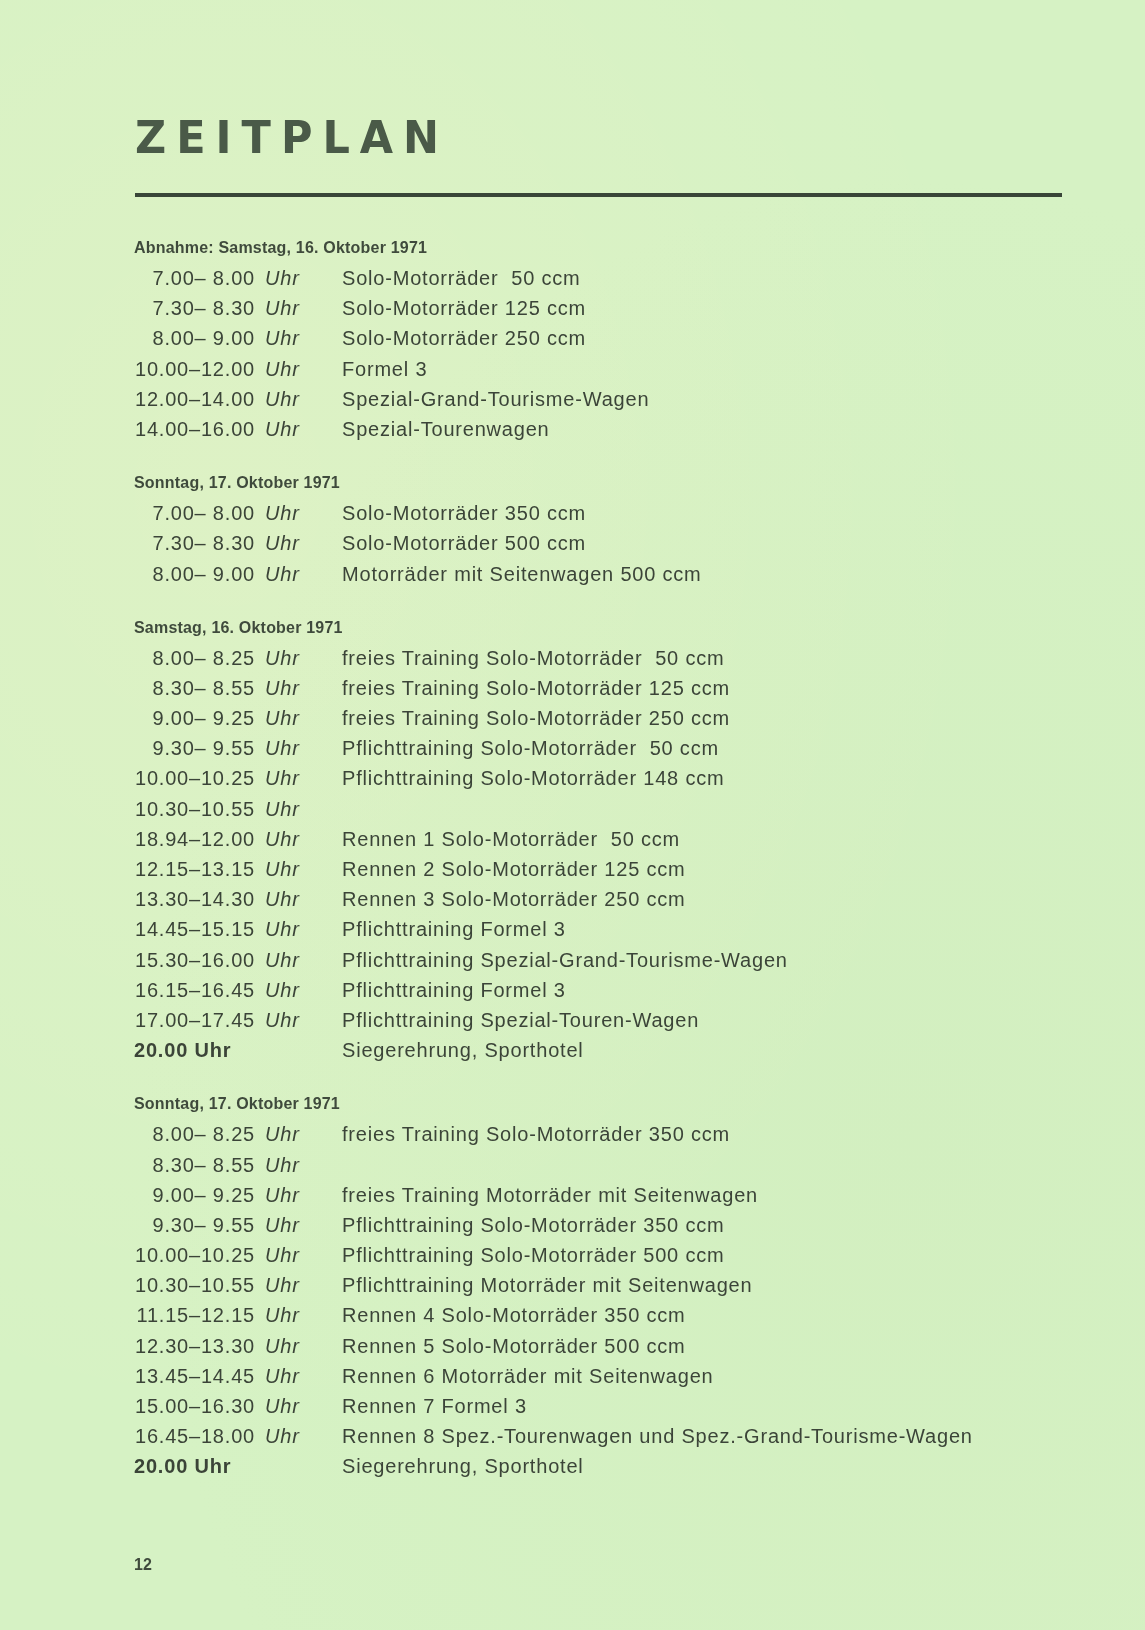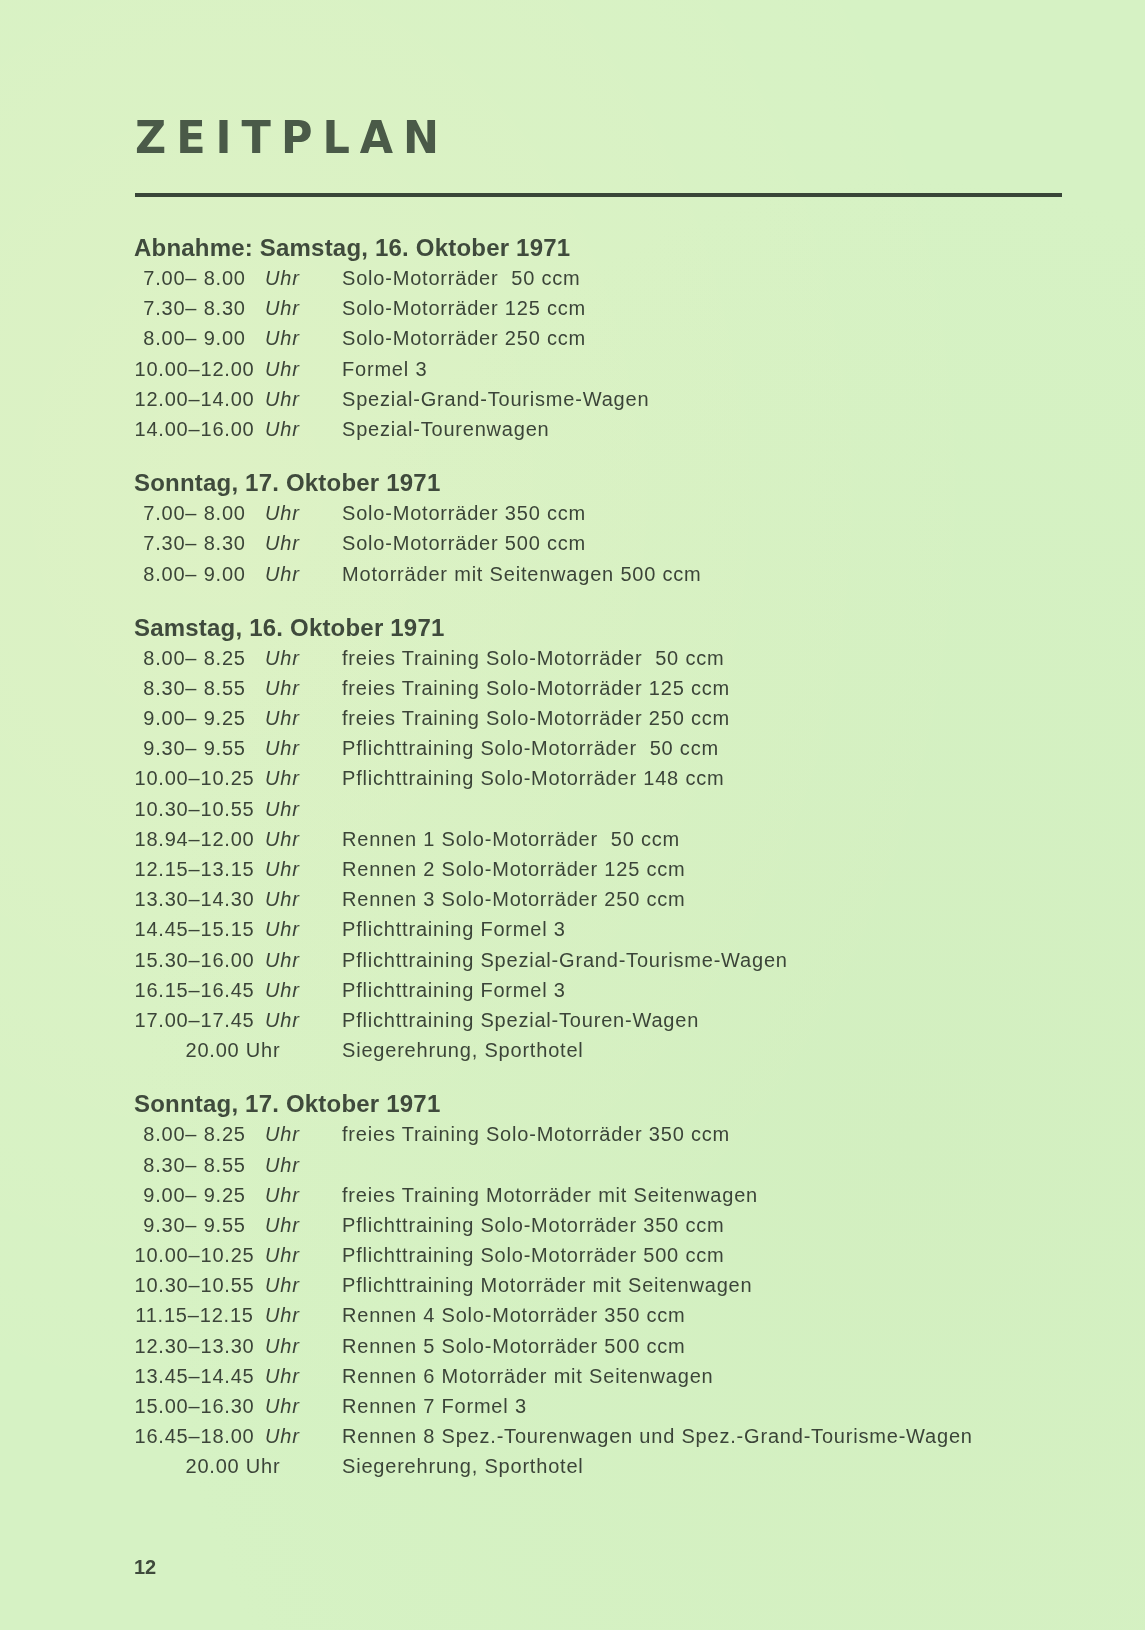--- a/index.html
+++ b/index.html
@@ -24,31 +24,31 @@
     color: #4a5a48;
     transform: scaleY(1.05);
   }
   .rule {
     position: absolute; left: 135px; top: 193px;
     width: 927px; height: 4px; background: #394638;
   }
   .content { position: absolute; left: 134px; top: 233px; width: 940px; }
   .section { margin-bottom: 24px; }
   .section-heading {
-    font-weight: bold; font-size: 24px; height: 30px; line-height: 30px;
+    font-weight: bold; font-size: 16px; height: 30px; line-height: 30px;
     letter-spacing: 0.2px; color: #3f4a3c;
   }
   .row { display: flex; height: 30.2px; line-height: 30.2px; font-size: 20px; letter-spacing: 0.8px; }
-  .time { width: 121px; text-align: center; padding-right: 10px; white-space: pre; }
-  .time.left { text-align: center; padding-left: 0; }
+  .time { width: 121px; text-align: right; padding-right: 10px; white-space: pre; }
+  .time.left { text-align: left; padding-left: 0; font-weight: bold; }
   .uhr { width: 77px; font-style: italic; }
   .event { white-space: pre; }
   .page-number {
     position: absolute; left: 134px; top: 1556px;
-    font-weight: bold; font-size: 20px; color: #3f4a3c;
+    font-weight: bold; font-size: 16px; color: #3f4a3c;
   }
 </style>
 </head>
 <body>
 
 <div class="paper-texture"></div>
 
 <h1 class="title" style="margin:0">ZEITPLAN</h1>
 <div class="rule"></div>
 

